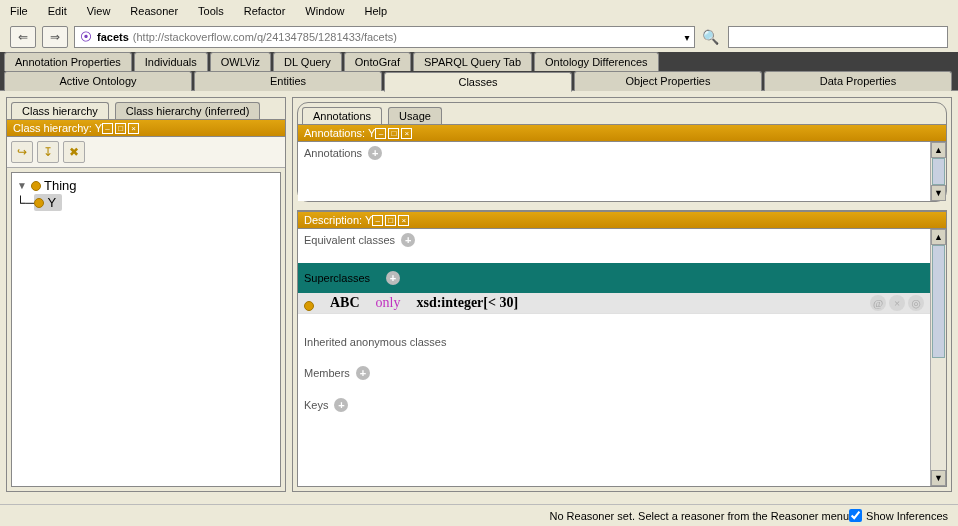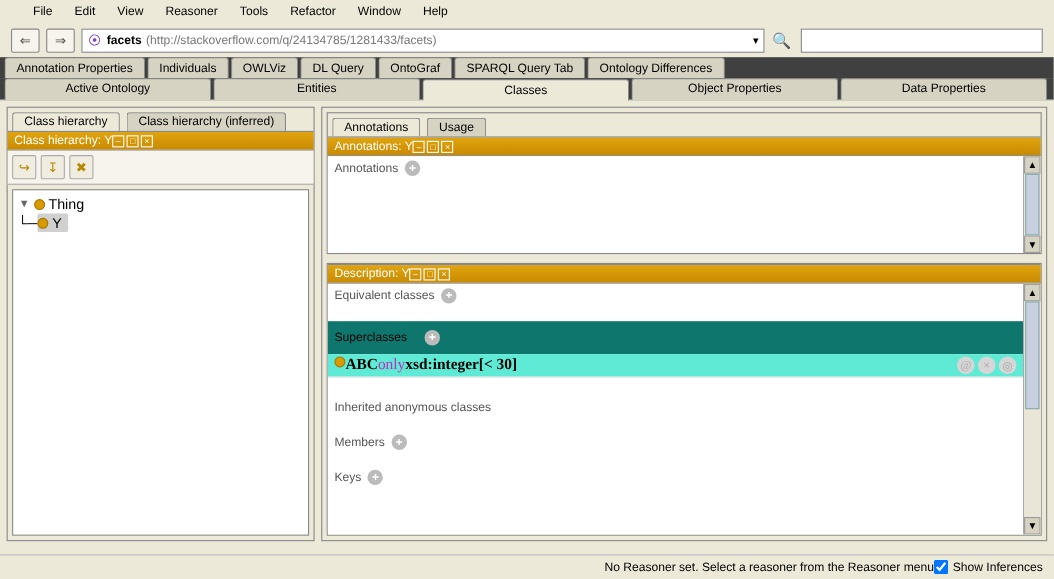--- a/index.html
+++ b/index.html
@@ -8,21 +8,21 @@
     font-size: 11px;
     background: #ece9d8;
     width: 958px;
     height: 526px;
     overflow: hidden;
     color: #000;
   }
   .menubar {
     display: flex;
     gap: 4px;
-    padding: 3px 22px;
+    padding: 3px 2px;
     background: #ece9d8;
   }
   .menubar span {
     padding: 2px 8px;
     cursor: default;
   }
   .toolbar {
     display: flex;
     align-items: center;
     gap: 6px;
@@ -175,21 +175,21 @@
   }
   .tree-row { display:flex;align-items:center;gap:3px;padding:1px 0; }
   .tree-row .toggle { font-size:10px;color:#666;width:12px;text-align:center; }
   .class-dot { width:10px;height:10px;border-radius:50%;background:#d99a00;display:inline-block;border:1px solid #a57600; }
   .tree-row.selected { background:#d0d0d0; display:inline-flex; padding-right:6px; border-radius:2px;}
   .ann-panel, .desc-panel {
     border:1px solid #888;
     background:#ece9d8;
     display:flex;flex-direction:column;
   }
-  .ann-panel { height: 129px; }
+  .ann-panel { height: 100px; border-radius: 11px; }
   .desc-panel { flex:1; }
   .ann-body, .desc-body {
     background:#fff;
     flex:1;
     overflow:auto;
     position:relative;
     display:flex;
   }
   .ann-body .inner, .desc-body .inner { flex:1; }
   .section-label {
@@ -198,25 +198,25 @@
   .plus-circ {
     width:14px;height:14px;border-radius:50%;background:#bbb;color:#fff;display:inline-flex;align-items:center;justify-content:center;font-size:11px;font-weight:bold;
   }
   .super-row {
     background:#0f766e;
     padding:8px 6px;
     font-size:11px;
     display:flex;align-items:center;gap:16px;
   }
   .axiom-row {
-    background:#5eead4;
+    background:#e5e5e5;
     padding:2px 6px;
     font-size:14px;
     font-family: Georgia, "Times New Roman", serif;
-    display:flex;align-items:flex-start;gap:0;
+    display:flex;align-items:flex-end;gap:16px;
     border-bottom:1px solid #e0e0e0;
   }
   .axiom-row .kw-only { color:#c030c0; font-style:normal; }
   .axiom-row .rest { font-weight:bold; }
   .axiom-row .tools {
     margin-left:auto; display:flex; gap:3px; color:#aaa; font-size:13px;
   }
   .axiom-row .tools span {
     width:16px;height:16px;border-radius:50%;background:#d6d6d6;display:inline-flex;align-items:center;justify-content:center;font-size:11px;
   }

